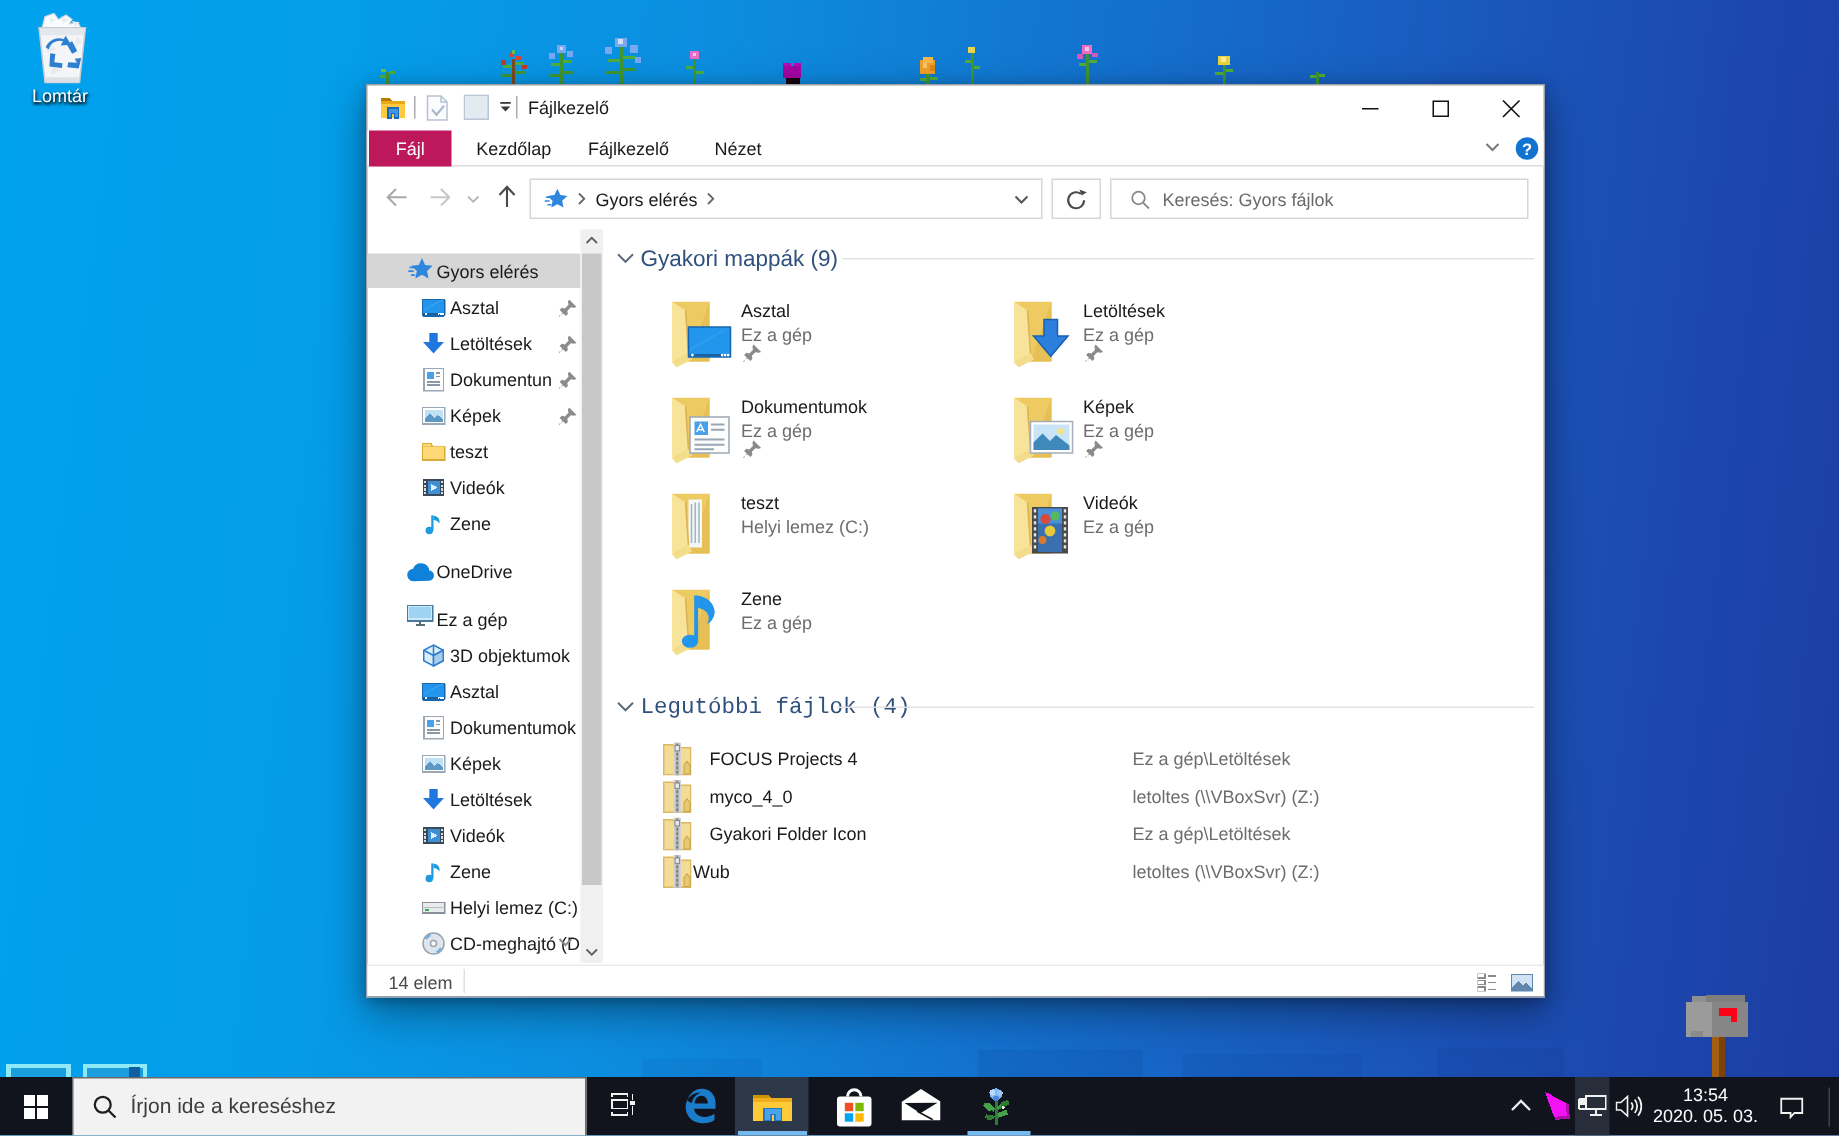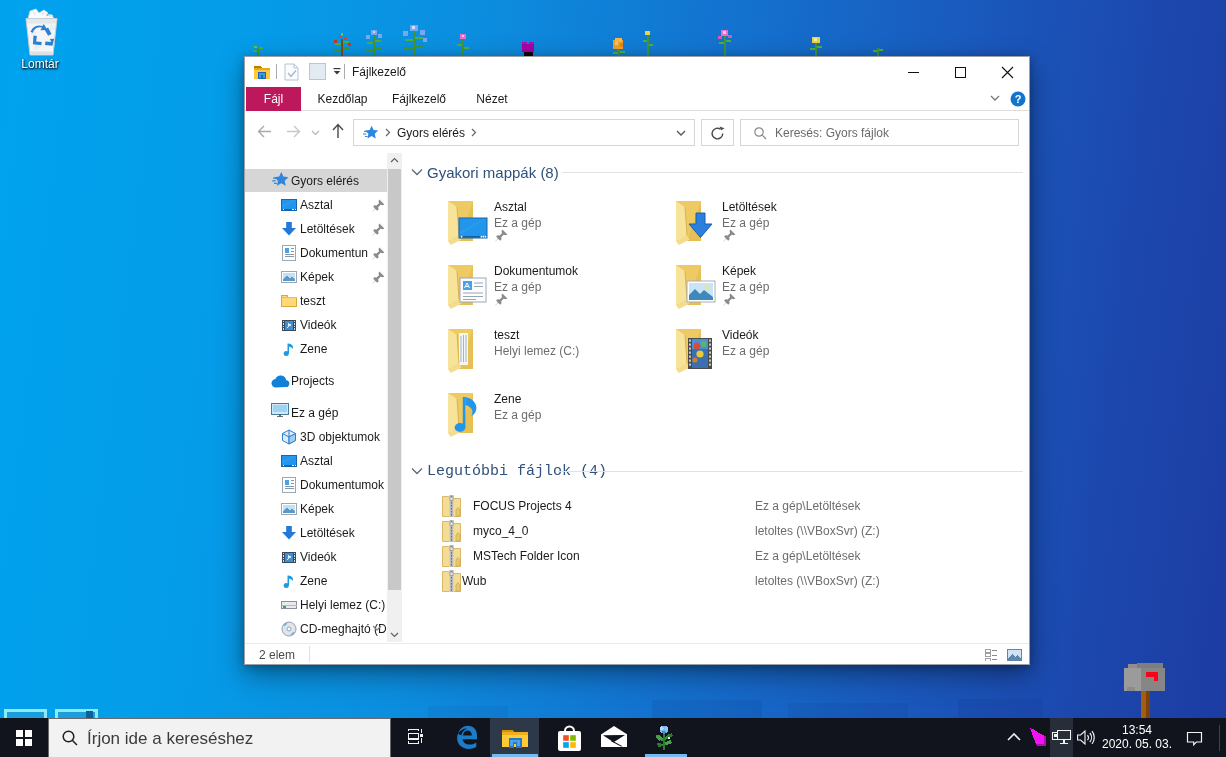--- a/index.html
+++ b/index.html
@@ -318,21 +318,21 @@
       <svg style="left:36px;top:284px" width="16" height="16" viewBox="0 0 16 16">
         <circle cx="5.2" cy="12.6" r="2.5" fill="#1e9ae0"></circle>
           <rect x="6.5" y="2.6" width="1.5" height="10" fill="#1e9ae0"></rect>
           <path d="M8 2.6 c3 0.6 4.6 2.4 3.9 5.4 c-0.9-1.5-2.2-2.1-3.9-2.3 z" fill="#1e9ae0"></path>
       </svg>
       <div class="t12" style="left:55px;top:285px;">Zene</div>
 
       <svg style="left:26px;top:318px" width="19" height="13" viewBox="0 0 19 13">
         <path d="M5 12.5 a4.2 4.2 0 0 1-0.6-8.4 a5.6 5.6 0 0 1 10.8 1.2 a3.4 3.4 0 0 1-0.6 6.8 z" fill="#1081d8"></path>
       </svg>
-      <div class="t12" style="left:46px;top:317px;">Projects</div>
+      <div class="t12" style="left:46px;top:317px;">OneDrive</div>
 
       <svg class="px" style="left:26px;top:346px" width="18" height="15" viewBox="0 0 18 15">
         <rect x="0.5" y="0.5" width="17" height="10.5" fill="#cfe8fa" stroke="#4a7a9c"></rect>
         <rect x="1.8" y="1.8" width="14.4" height="7" fill="#9ed3f2"></rect>
         <path d="M6 13.5 h6 M9 11 v2.5" stroke="#5c6a74" stroke-width="1.3"></path>
       </svg>
       <div class="t12" style="left:46px;top:349px;">Ez a gép</div>
 
       <svg style="left:36px;top:372px" width="16" height="16" viewBox="0 0 16 16">
         <path d="M8 1 L14.5 4.5 V11.5 L8 15 L1.5 11.5 V4.5 Z" fill="#dceefa" stroke="#2d7dd2"></path>
@@ -402,21 +402,21 @@
       <svg style="left:127px;top:567px" width="10" height="8" viewBox="0 0 10 8">
           <path d="M1 2 l4 4 4-4" fill="none" stroke="#8a8a8a" stroke-width="1.3"></path>
         </svg>
     </div>
 
     <div id="mainpane">
 
       <svg style="left:166px;top:111px" width="12" height="8" viewBox="0 0 12 8">
           <path d="M1 1.5 l5 5 5-5" fill="none" stroke="#5a6a7a" stroke-width="1.3"></path>
         </svg>
-      <div class="sechdr" style="left:182px;top:107px;">Gyakori mappák (8)</div>
+      <div class="sechdr" style="left:182px;top:107px;">Gyakori mappák (9)</div>
       <div class="secline" style="left:317px;top:115px;width:461px;"></div>
 
       <svg style="left:203px;top:144px" width="42" height="44" viewBox="0 0 42 44">
         <rect x="0" y="0" width="25" height="40" fill="#eeca62"></rect>
         <path d="M25 0 v40 h-14 z" fill="#e6bf55"></path>
         <path d="M0 0 L9 6 L11 34.5 L0 40.5 Z" fill="#f7e49a"></path>
         <path d="M9 6 L11 34.5" stroke="#dcb254" fill="none"></path>
         <path d="M0 40.5 L11 34.5 L13.5 38.5 L3 44 Z" fill="#f3dd8d"></path>
         <rect x="11" y="17" width="28" height="20" fill="#2196ec" stroke="#1566ae" stroke-width="1"></rect>
         <path d="M12 35 h26 v1.5 h-26z" fill="#17619e"></path>
@@ -552,37 +552,37 @@
       <div class="t12 gray" style="left:510px;top:467px;">letoltes (\\VBoxSvr) (Z:)</div>
 
       <svg class="zip" style="left:197px;top:488px" width="19" height="22" viewBox="0 0 19 22">
         <path d="M0.5 1.5 h6 l1.5 2 h10.5 v18 h-18 z" fill="#f3dc96" stroke="#dcb865"></path>
         <rect x="7" y="0" width="5" height="22" fill="#d2d2d2"></rect>
         <rect x="8.2" y="0" width="2.6" height="22" fill="#b5b5b5"></rect>
         <path d="M9.5 1 v20" stroke="#6e6e6e" stroke-width="1" stroke-dasharray="1.6 1.4"></path>
         <rect x="8" y="2" width="3" height="3.6" fill="#e8e8e8" stroke="#8a8a8a" stroke-width="0.7"></rect>
         <path d="M14 15 l2-2.5 2 2.5 v6 h-4 z" fill="#e8c972" stroke="#c8a44e" stroke-width="0.7"></path>
       </svg>
-      <div class="t12" style="left:228px;top:492px;">MSTech Folder Icon</div>
+      <div class="t12" style="left:228px;top:492px;">Gyakori Folder Icon</div>
       <div class="t12 gray" style="left:510px;top:492px;">Ez a gép\Letöltések</div>
 
       <svg class="zip" style="left:197px;top:513px" width="19" height="22" viewBox="0 0 19 22">
         <path d="M0.5 1.5 h6 l1.5 2 h10.5 v18 h-18 z" fill="#f3dc96" stroke="#dcb865"></path>
         <rect x="7" y="0" width="5" height="22" fill="#d2d2d2"></rect>
         <rect x="8.2" y="0" width="2.6" height="22" fill="#b5b5b5"></rect>
         <path d="M9.5 1 v20" stroke="#6e6e6e" stroke-width="1" stroke-dasharray="1.6 1.4"></path>
         <rect x="8" y="2" width="3" height="3.6" fill="#e8e8e8" stroke="#8a8a8a" stroke-width="0.7"></rect>
         <path d="M14 15 l2-2.5 2 2.5 v6 h-4 z" fill="#e8c972" stroke="#c8a44e" stroke-width="0.7"></path>
       </svg>
       <div class="t12" style="left:217px;top:517px;">Wub</div>
       <div class="t12 gray" style="left:510px;top:517px;">letoltes (\\VBoxSvr) (Z:)</div>
     </div>
 
     <div id="statusbar">
-      <span class="t12" style="left:14px;top:4px;color:#4a4a4a;position:absolute;">2 elem</span>
+      <span class="t12" style="left:14px;top:4px;color:#4a4a4a;position:absolute;">14 elem</span>
       <div style="left:64px;top:2px;width:1px;height:16px;background:#e0e0e0;"></div>
       <svg class="px" style="left:740px;top:5px" width="13" height="12" viewBox="0 0 13 12">
         <rect x="0" y="0" width="5" height="3" fill="none" stroke="#8a8a8a" stroke-width="0.8"></rect>
         <rect x="0" y="4.5" width="5" height="3" fill="none" stroke="#8a8a8a" stroke-width="0.8"></rect>
         <rect x="0" y="9" width="5" height="3" fill="none" stroke="#8a8a8a" stroke-width="0.8"></rect>
         <path d="M7 1.5 h5 M7 6 h5 M7 10.5 h5" stroke="#8a8a8a" stroke-width="1"></path>
       </svg>
       <svg class="px" style="left:762px;top:5px" width="15" height="12" viewBox="0 0 15 12">
         <rect x="0.5" y="0.5" width="14" height="11" fill="#cfe3f5" stroke="#5f87ad"></rect>
         <path d="M1 9 l4-4 3 3 2-2 4 4 v1 H1z" fill="#5f87ad"></path>
@@ -621,21 +621,21 @@
       <rect x="0" y="0" width="7.4" height="7.4" fill="#fff"></rect>
         <rect x="8.6" y="0" width="7.4" height="7.4" fill="#fff"></rect>
       <rect x="0" y="8.6" width="7.4" height="7.4" fill="#fff"></rect>
         <rect x="8.6" y="8.6" width="7.4" height="7.4" fill="#fff"></rect>
     </svg>
     <div id="tsearch"></div>
     <svg style="left:61px;top:11px" width="17" height="17" viewBox="0 0 17 17">
       <circle cx="7.5" cy="7.5" r="5.3" fill="none" stroke="#1f1f1f" stroke-width="1.5"></circle>
       <path d="M11.5 11.5 L16 16" stroke="#1f1f1f" stroke-width="1.5"></path>
     </svg>
-    <div style="left:87px;top:11px;font-size:17px;color:#3c3c3c;white-space:nowrap;">Írjon ide a kereséshez</div>
+    <div style="left:87px;top:11px;font-size:14px;color:#3c3c3c;white-space:nowrap;">Írjon ide a kereséshez</div>
 
     <svg class="px" style="left:407px;top:10px" width="17" height="17" viewBox="0 0 17 17">
       <path d="M1.1 3.4 V1.1 H11.3 V3.4" fill="none" stroke="#f2f2f2" stroke-width="1.2"></path>
       <rect x="1.1" y="5.4" width="10.2" height="5.6" fill="none" stroke="#f2f2f2" stroke-width="1.2"></rect>
       <path d="M1.1 13 v2.3 H11.3 V13" fill="none" stroke="#f2f2f2" stroke-width="1.2"></path>
       <path d="M14.7 1 V5 M14.7 9.6 V15.4" stroke="#f2f2f2" stroke-width="1.2"></path>
       <rect x="13.3" y="5.8" width="2.8" height="2.8" fill="#f2f2f2"></rect>
     </svg>
 
     <svg style="left:456px;top:7px" width="22" height="25" viewBox="0 0 22 25">

